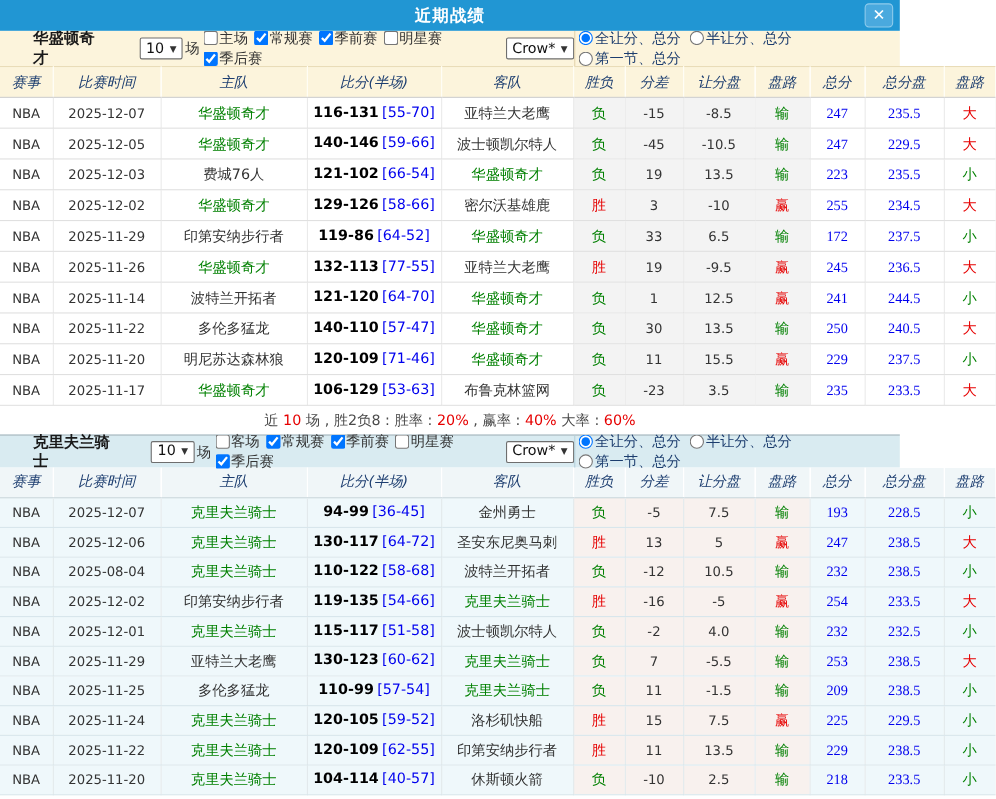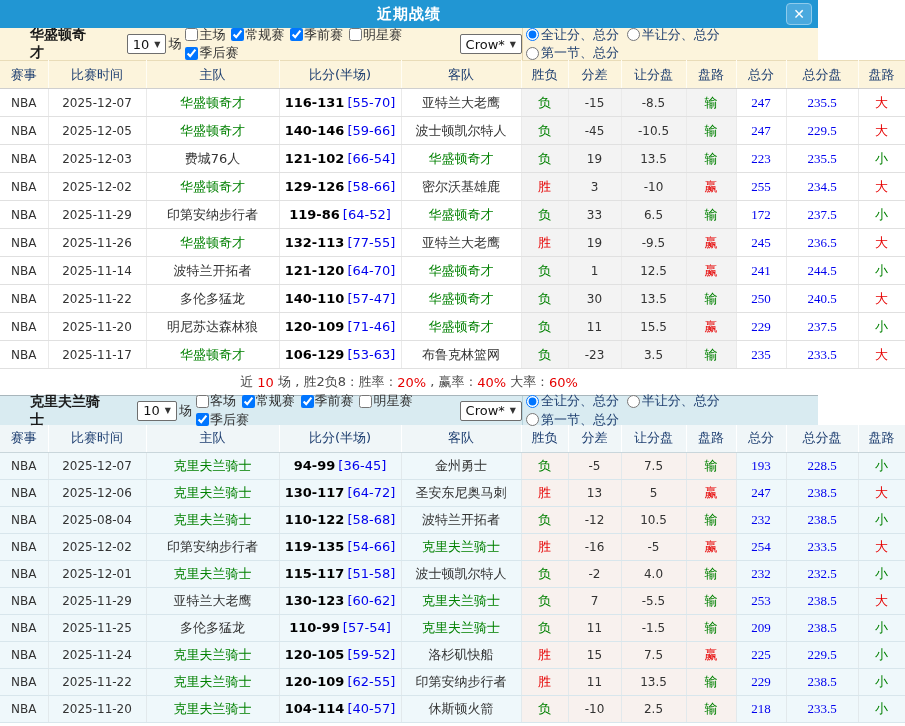--- a/index.html
+++ b/index.html
@@ -48,21 +48,21 @@
   .chk input { width:13px; height:13px; margin:0 1px 0 2px; }
   .chk span { font-size:13px; color:#333; }
   .rad { display:inline-flex; align-items:center; cursor:pointer; margin:0 1px; }
   .rad input { width:13px; height:13px; margin:0 2px; }
   .rad span { font-size:13px; color:#1c3d6e; }
   .odds-select { margin-left:4px; }
 
   
   table { border-collapse:collapse; table-layout:fixed; width:905px; }
   th, td { text-align:center; overflow:hidden; white-space:nowrap; }
-  thead th { font-weight:normal; font-size:13px; color:#1d3e70; height:28px; }
+  thead th { font-weight:normal; font-size:13px; color:#1d3e70; height:28px;font-style:italic; }
   .p1 thead th { background:#fcf4dc; border-right:1px solid #fffdf4; border-bottom:1px solid #cfcfcf; border-top:1px solid #e9dcb8; }
   .p2 thead th { background:#f0f6f8; border-right:1px solid #ffffff; border-bottom:1px solid #c9d6db; height:27px; }
   tbody td { font-size:12px; color:#333; }
   .p1 tbody tr { height:28px; }
   .p2 tbody tr { height:27px; }
   .p1 tbody td { background:#fff; border-right:1px solid #eaeaea; border-bottom:1px solid #e0e0e0; }
   .p2 tbody td { background:#eff8fb; border-right:1px solid #e2e9ec; border-bottom:1px solid #d8e6ec; }
   .p1 tbody td.mid { background:#f3f3f3; }
   .p2 tbody td.mid { background:#f8f1ee; }
   td:last-child, th:last-child { border-right:none; }

